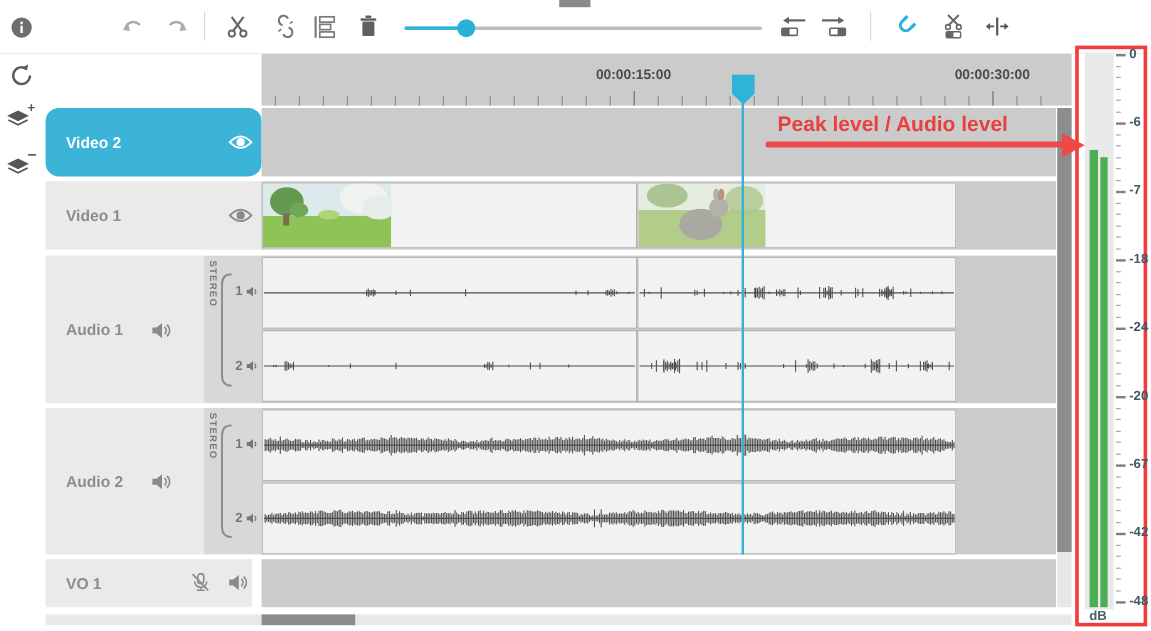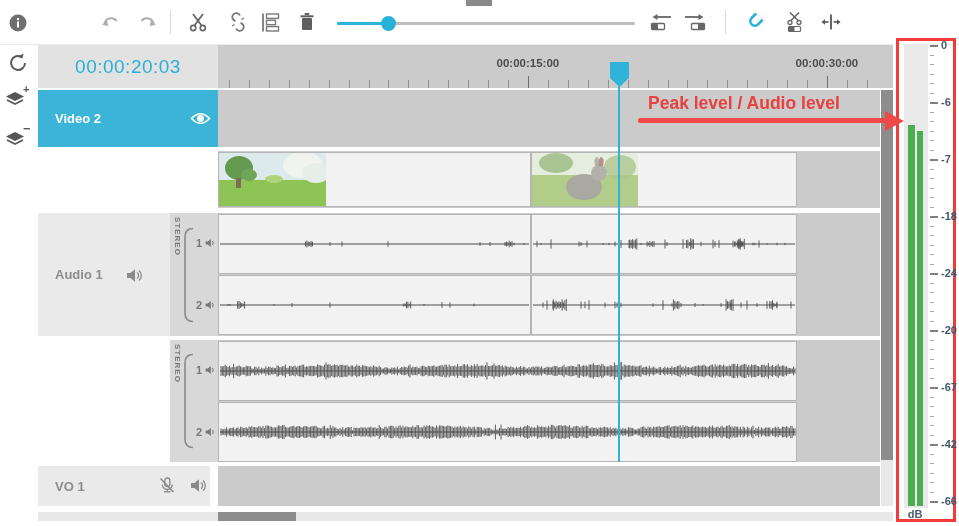--- a/index.html
+++ b/index.html
@@ -168,23 +168,20 @@
     </svg>
   </div>
   <div class="abs tbtn" style="left:4px;top:126px;width:26px;height:24px;">
     <svg width="26" height="24" viewBox="0 0 26 24">
       <path d="M11,6 L20,10.5 L11,15 L2,10.5 Z" fill="#565656"></path>
       <path d="M3,14 L11,18 L19,14" stroke="#565656" stroke-width="1.6" fill="none"></path>
       <text x="19" y="7" font-size="13" font-weight="bold" fill="#565656" font-family="Liberation Sans,sans-serif">−</text>
     </svg>
   </div>
 
-  <div id="timecode" class="abs" style="left:38px;top:45px;width:180px;height:43px;">
-    <span>00:00:20:03</span>
-  </div>
   <div id="ruler" class="abs" style="left:218px;top:45px;width:675px;height:43px;">
       <div class="tick" style="left: 11px; height: 8px;"></div>
       <div class="tick" style="left: 30.9px; height: 8px;"></div>
       <div class="tick" style="left: 50.9px; height: 8px;"></div>
       <div class="tick" style="left: 70.8px; height: 8px;"></div>
       <div class="tick" style="left: 90.7px; height: 8px;"></div>
       <div class="tick" style="left: 110.7px; height: 8px;"></div>
       <div class="tick" style="left: 130.6px; height: 8px;"></div>
       <div class="tick" style="left: 150.5px; height: 8px;"></div>
       <div class="tick" style="left: 170.4px; height: 8px;"></div>
@@ -209,31 +206,40 @@
       <div class="tick" style="left: 529.2px; height: 8px;"></div>
       <div class="tick" style="left: 549.1px; height: 8px;"></div>
       <div class="tick" style="left: 569px; height: 8px;"></div>
       <div class="tick" style="left: 589px; height: 8px;"></div>
       <div class="tick" style="left: 608.9px; height: 12px; background: rgb(110, 110, 110);"></div>
       <div class="ruler-label" style="left: 608.9px; top: 12px;">00:00:30:00</div>
       <div class="tick" style="left: 628.8px; height: 8px;"></div>
       <div class="tick" style="left: 648.8px; height: 8px;"></div>
     </div>
 
-  <div class="abs" style="left:38px;top:90px;width:180px;height:57px;background:#3cb4d8;display:flex;align-items:center;">
+  <div class="abs" style="left:38px;top:90px;width:180px;height:57px;background:#3cb4d8;display:flex;align-items:center;border-radius:11px;">
     <span class="hdr-label" style="margin-left:17px;color:#fff;">Video 2</span>
     <span class="abs" style="left:152px;top:21px;color:#fff;">
       <svg width="21" height="15" viewBox="0 0 21 15">
         <path d="M1.5,7.5 Q10.5,-2 19.5,7.5 Q10.5,17 1.5,7.5 Z" fill="none" stroke="currentColor" stroke-width="1.6"></path>
         <circle cx="10.5" cy="7.5" r="3.4" fill="currentColor"></circle>
       </svg>
     </span>
   </div>
   <div class="abs track-bg" style="left:218px;top:90px;width:662px;height:57px;"></div>
 
+  <div class="abs row-hdr" style="left:38px;top:151px;width:180px;height:57px;display:flex;align-items:center;">
+    <span class="hdr-label" style="margin-left:17px;">Video 1</span>
+    <span class="abs" style="left:152px;top:21px;color:#8a8a8a;">
+      <svg width="21" height="15" viewBox="0 0 21 15">
+        <path d="M1.5,7.5 Q10.5,-2 19.5,7.5 Q10.5,17 1.5,7.5 Z" fill="none" stroke="currentColor" stroke-width="1.6"></path>
+        <circle cx="10.5" cy="7.5" r="3.4" fill="currentColor"></circle>
+      </svg>
+    </span>
+  </div>
   <div class="abs track-bg" style="left:218px;top:151px;width:662px;height:57px;"></div>
   <div class="clip" style="left:218px;top:152px;width:313px;height:55px;">
     <svg width="107" height="53" viewBox="0 0 107 53" preserveAspectRatio="none">
       <rect width="107" height="30" fill="#d8e7e9"></rect>
       <rect y="27" width="107" height="26" fill="#7fbb3e"></rect>
       <ellipse cx="84" cy="12" rx="20" ry="13" fill="#eef2ee"></ellipse>
       <ellipse cx="97" cy="20" rx="14" ry="10" fill="#e4ece6"></ellipse>
       <ellipse cx="20" cy="15" rx="14" ry="12" fill="#4e8d37"></ellipse>
       <ellipse cx="30" cy="22" rx="8" ry="6" fill="#5d9a40"></ellipse>
       <rect x="17" y="25" width="5" height="10" fill="#6b5b3a"></rect>
@@ -304,20 +310,30 @@
         <path d="M9 28.1L9 29.9 M11 28.0L11 30.0 M55 28.1L55 29.9 M73 26.9L73 31.1 M111 26.3L111 31.7 M205 28.0L205 30.0 M223 26.1L223 31.9 M231 26.3L231 31.7 M255 27.7L255 30.3 M184.7 27.6L184.7 30.4 M186.1 27.5L186.1 30.5 M187.5 25.7L187.5 32.3 M188.9 25.8L188.9 32.2 M190.3 27.6L190.3 30.4 M191.7 25.5L191.7 32.5 M18.6 25.1L18.6 32.9 M20.0 25.0L20.0 33.0 M21.4 26.1L21.4 31.9 M22.8 27.0L22.8 31.0 M24.2 27.5L24.2 30.5 M25.6 25.4L25.6 32.6" stroke="#4d4d4d" stroke-width="0.9" fill="none"></path>
       </svg>
     </div>
   <div class="clip" style="left:531px;top:275px;width:266px;height:60px;">
       <svg id="wf-a1c2b" width="264" height="58">
         <path d="M1 29 L263 29" stroke="#4d4d4d" stroke-width="1" fill="none"></path>
         <path d="M11 26.4L11 31.6 M15 24.3L15 33.7 M21 25.0L21 33.0 M23 27.5L23 30.5 M31 25.5L31 32.5 M49 25.5L49 32.5 M53 25.7L53 32.3 M57 24.2L57 33.8 M73 26.5L73 31.5 M83 25.7L83 32.3 M85 26.5L85 31.5 M89 26.7L89 31.3 M121 27.3L121 30.7 M131 24.2L131 33.8 M149 27.0L149 31.0 M163 27.0L163 31.0 M171 28.2L171 29.8 M189 27.2L189 30.8 M199 27.4L199 30.6 M209 26.4L209 31.6 M215 24.4L215 33.6 M225 27.2L225 30.8 M235 25.1L235 32.9 M241 27.3L241 30.7 M245 25.6L245 32.4 M259 25.5L259 32.5 M194.1 23.3L194.1 34.7 M195.5 25.1L195.5 32.9 M196.9 25.7L196.9 32.3 M198.3 24.2L198.3 33.8 M199.7 23.5L199.7 34.5 M201.1 23.2L201.1 34.8 M140.0 27.5L140.0 30.5 M141.4 23.4L141.4 34.6 M142.8 24.8L142.8 33.2 M144.2 26.3L144.2 31.7 M145.6 25.0L145.6 33.0 M147.0 25.3L147.0 32.7 M237.7 25.4L237.7 32.6 M239.1 25.3L239.1 32.7 M240.5 24.2L240.5 33.8 M241.9 26.9L241.9 31.1 M243.3 27.9L243.3 30.1 M244.7 26.9L244.7 31.1 M21.3 23.3L21.3 34.7 M22.7 25.8L22.7 32.2 M24.1 24.6L24.1 33.4 M25.5 26.4L25.5 31.6 M26.9 25.3L26.9 32.7 M28.3 26.4L28.3 31.6 M27.3 27.8L27.3 30.2 M28.7 26.3L28.7 31.7 M30.1 23.2L30.1 34.8 M31.5 27.1L31.5 30.9 M32.9 24.2L32.9 33.8 M34.3 23.0L34.3 35.0" stroke="#4d4d4d" stroke-width="0.9" fill="none"></path>
       </svg>
     </div>
 
+  <div class="abs row-hdr" style="left:38px;top:340px;width:132px;height:122px;display:flex;align-items:center;">
+    <span class="hdr-label" style="margin-left:17px;">Audio 2</span>
+    <span class="abs" style="left:88px;top:54px;color:#8a8a8a;">
+      <svg width="17" height="15" viewBox="0 0 17 15">
+        <path d="M1,5 h3.4 L9,1.2 V13.8 L4.4,10 H1 Z" fill="currentColor"></path>
+        <path d="M11,4.5 a3.6,3.6 0 0 1 0,6" stroke="currentColor" stroke-width="1.3" fill="none"></path>
+        <path d="M13,2.6 a6.3,6.3 0 0 1 0,9.8" stroke="currentColor" stroke-width="1.3" fill="none"></path>
+      </svg>
+    </span>
+  </div>
   <div class="abs stereo-strip" style="left:170px;top:340px;width:48px;height:122px;">
     <span class="stereo-txt abs" style="left:3px;top:4px;">STEREO</span>
     <svg class="abs" style="left:13px;top:13px;" width="12" height="96" viewBox="0 0 12 96">
       <path d="M10,1.5 Q2,1.5 2,10 L2,86 Q2,94.5 10,94.5" stroke="#8a8a8a" stroke-width="1.6" fill="none"></path>
     </svg>
     <span class="ch-label abs" style="left:26px;top:24px;">
       <span>1</span>
       <svg width="11" height="10" viewBox="0 0 17 15">
         <path d="M1,5 h3.4 L9,1.2 V13.8 L4.4,10 H1 Z" fill="#777"></path>
         <path d="M11,4.5 a3.6,3.6 0 0 1 0,6" stroke="#777" stroke-width="1.6" fill="none"></path>
@@ -433,21 +449,21 @@
       <div class="mtick" style="left: 930px; width: 4px; top: 425px;"></div>
       <div class="mtick" style="left: 930px; width: 4px; top: 434.5px;"></div>
       <div class="mtick major" style="left: 930px; width: 8px; top: 444px;"></div>
       <div class="mlabel" style="left: 941px; top: 437.5px;">-42</div>
       <div class="mtick" style="left: 930px; width: 4px; top: 453.5px;"></div>
       <div class="mtick" style="left: 930px; width: 4px; top: 463px;"></div>
       <div class="mtick" style="left: 930px; width: 4px; top: 472.5px;"></div>
       <div class="mtick" style="left: 930px; width: 4px; top: 482px;"></div>
       <div class="mtick" style="left: 930px; width: 4px; top: 491.5px;"></div>
       <div class="mtick major" style="left: 930px; width: 8px; top: 501px;"></div>
-      <div class="mlabel" style="left: 941px; top: 494.5px;">-66</div>
+      <div class="mlabel" style="left: 941px; top: 494.5px;">-48</div>
     </div>
   <div id="db-label" class="abs" style="left:900px;top:508px;width:30px;z-index:12;">dB</div>
 
   <div id="annot-text" class="abs" style="left:648px;top:93px;z-index:20;">Peak level / Audio level</div>
   <div id="annot-arrow-shaft" class="abs" style="left:638px;top:118px;width:250px;z-index:21;"></div>
   <div id="annot-arrow-head" class="abs" style="left:885px;top:110.5px;z-index:21;"></div>
 
 </div>
 
 </body></html>

